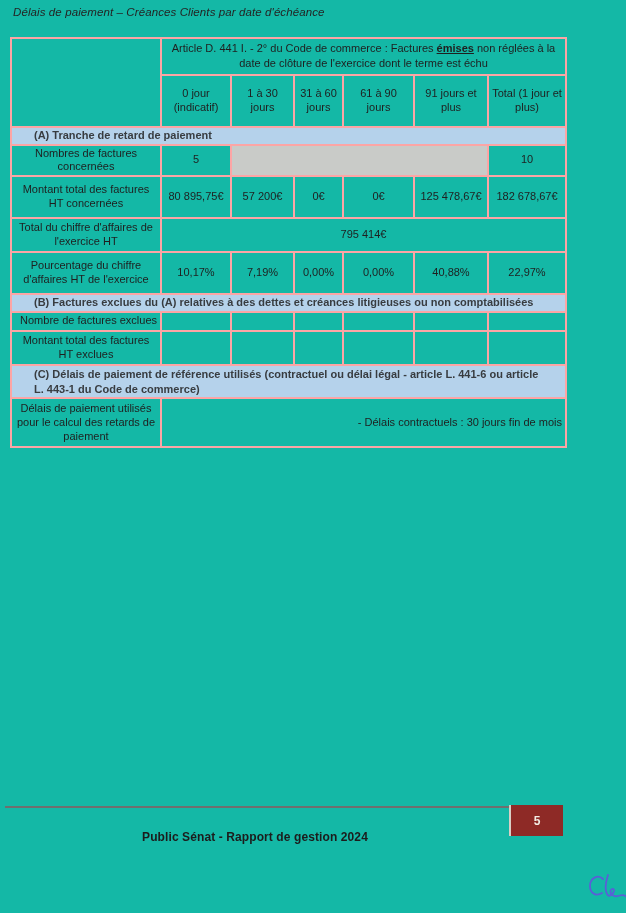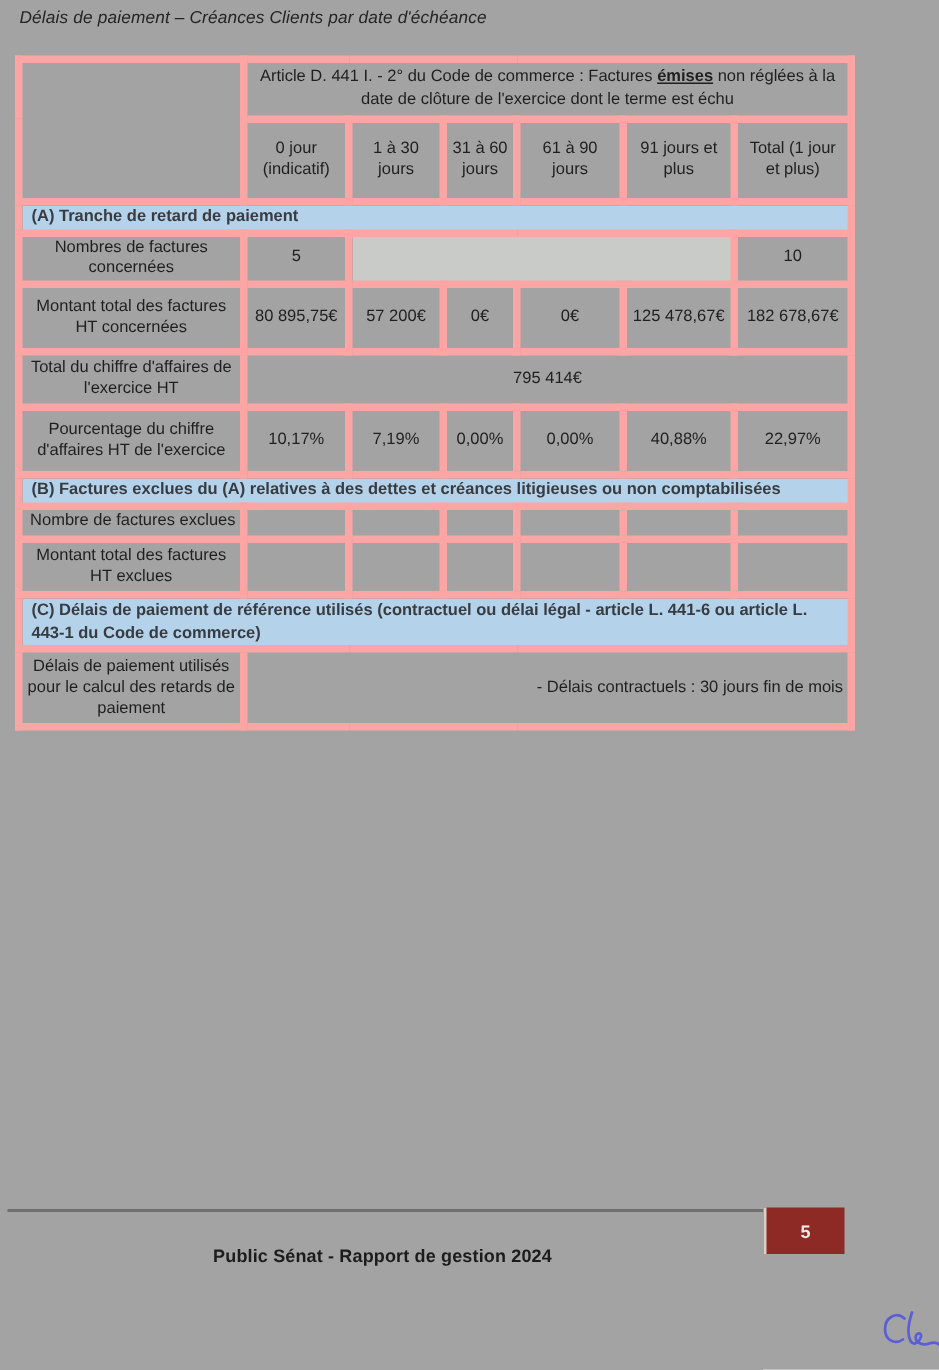--- a/index.html
+++ b/index.html
@@ -4,55 +4,55 @@
 <style>
   html,body{margin:0;padding:0;}
   body{
     width:626px;height:913px;
     background:#ffffff;
     font-family:"Liberation Sans","DejaVu Sans",sans-serif;
     color:#1f1f1f;
     position:relative;
     overflow:hidden;
   }
-  .page{position:absolute;inset:0;background:#a3a3a3;}
+  .page{position:absolute;inset:0;background:#14b8a6;}
 
   .doc-title{
     position:absolute;top:6px;left:13px;
     font-style:italic;font-size:11.5px;color:#242424;
     letter-spacing:.1px;
   }
 
   table.doc-table{
     position:absolute;top:37px;left:10px;
     width:555px;
     border-collapse:collapse;
     table-layout:fixed;
     font-size:11px;line-height:1.25;
     color:#1f1f1f;
     border:2px solid #2b2b2b;
   }
   .doc-table td{
-    border:5px solid #fca5a5;
+    border:2px solid #fca5a5;
     text-align:center;
     vertical-align:middle;
     padding:1px 3px;
     overflow:hidden;
   }
   .doc-table td.article-cell{padding:2px 8px;line-height:1.4;}
   .doc-table .em-underline{font-weight:bold;text-decoration:underline;}
   .doc-table tr.h1 td{height:29px;}
   .doc-table tr.h2 td{height:48px;}
   .doc-table tr.band td{
     height:13px;
     background:#b5d2eb;
     text-align:left;
     font-weight:bold;
     color:#383c40;
-    padding:1px 6px;
+    padding:1px 22px;
   }
   .doc-table tr.band-c td{height:28px;line-height:1.35;}
   .doc-table tr.r-count td{height:26px;}
   .doc-table tr.r-amount td{height:38px;}
   .doc-table tr.r-ca td{height:30px;}
   .doc-table tr.r-pct td{height:38px;}
   .doc-table tr.r-exc1 td{height:15px;text-align:right;}
   .doc-table tr.r-exc2 td{height:30px;}
   .doc-table tr.r-terms td{height:45px;}
   .doc-table td.redacted{background:#c9cbc8;}

